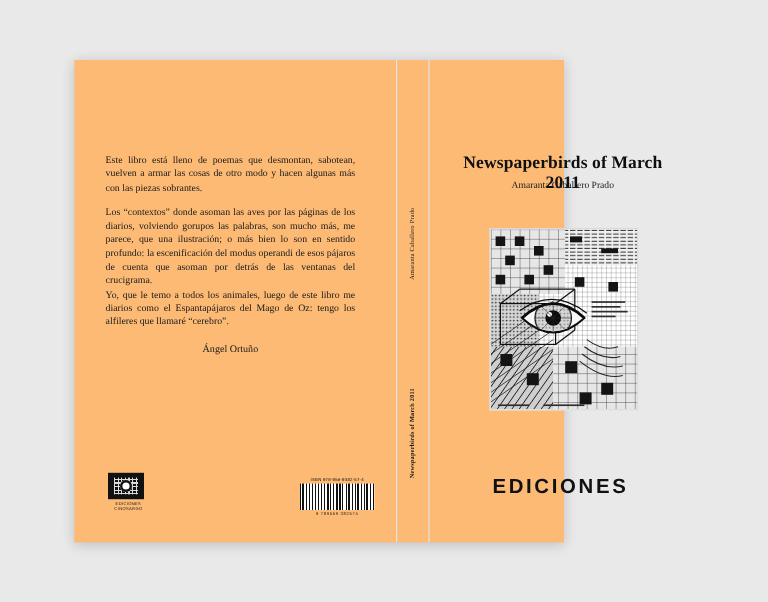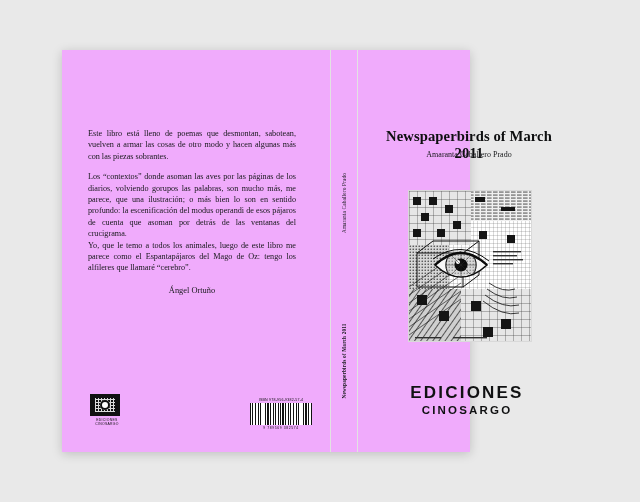--- a/index.html
+++ b/index.html
@@ -21,21 +21,21 @@
     background: #e9e9e9;
   }
 
   
   #cover-spread {
     position: absolute;
     left: 62px;
     top: 50px;
     width: 408px;
     height: 402px;
-    background: #f0abfc;
+    background: #fdba74;
     box-shadow: 0 2px 10px rgba(0,0,0,0.18);
   }
 
   
   #back-cover {
     position: absolute;
     left: 0;
     top: 0;
     width: 268px;
     height: 402px;
@@ -231,21 +231,21 @@
 
 <div id="stage">
 
   <div id="cover-spread">
 
     <div id="back-cover">
 
       <div id="blurb">
         <p>Este libro está lleno de poemas que desmontan, sabotean, vuelven a armar las cosas de otro modo y hacen algunas más con las piezas sobrantes.</p>
         <p class="tight">Los “contextos” donde asoman las aves por las páginas de los diarios, volviendo gorupos las palabras, son mucho más, me parece, que una ilustración; o más bien lo son en sentido profundo: la escenificación del modus operandi de esos pájaros de cuenta que asoman por detrás de las ventanas del crucigrama.</p>
-        <p>Yo, que le temo a todos los animales, luego de este libro me parece como el Espantapájaros del Mago de Oz: tengo los alfileres que llamaré “cerebro”.</p>
+        <p>Yo, que le temo a todos los animales, luego de este libro me diarios como el Espantapájaros del Mago de Oz: tengo los alfileres que llamaré “cerebro”.</p>
         <span class="attribution">Ángel Ortuño</span>
       </div>
 
       <div id="back-logo">
         <div class="mark"></div>
         <div class="logo-caption">EDICIONES CINOSARGO</div>
       </div>
 
       <div id="barcode-block">
         <div id="isbn-text">ISBN 978-956-9382-57-4</div>
@@ -370,18 +370,17 @@
             <rect x="84" y="68" width="30" height="1.4"></rect>
             <rect x="84" y="72" width="20" height="1.4"></rect>
             <rect x="6" y="146" width="26" height="1.4"></rect>
             <rect x="44" y="146" width="34" height="1.4"></rect>
           </g>
         </svg>
       </div>
 
       <div id="publisher">
         <div id="pub-line1">EDICIONES</div>
-        <div id="pub-line2">CINOSARGO</div>
       </div>
     </div>
 
   </div>
 </div>
 
 </body></html>

